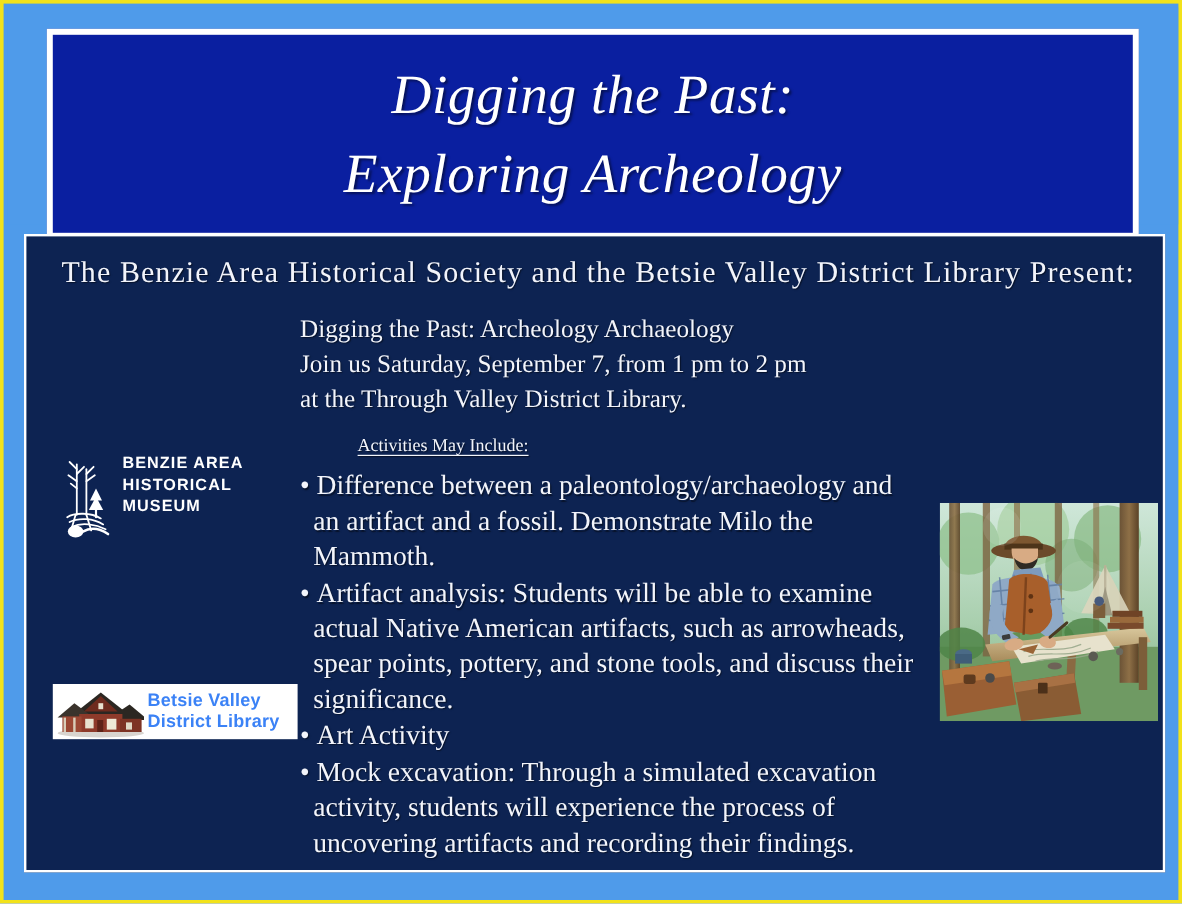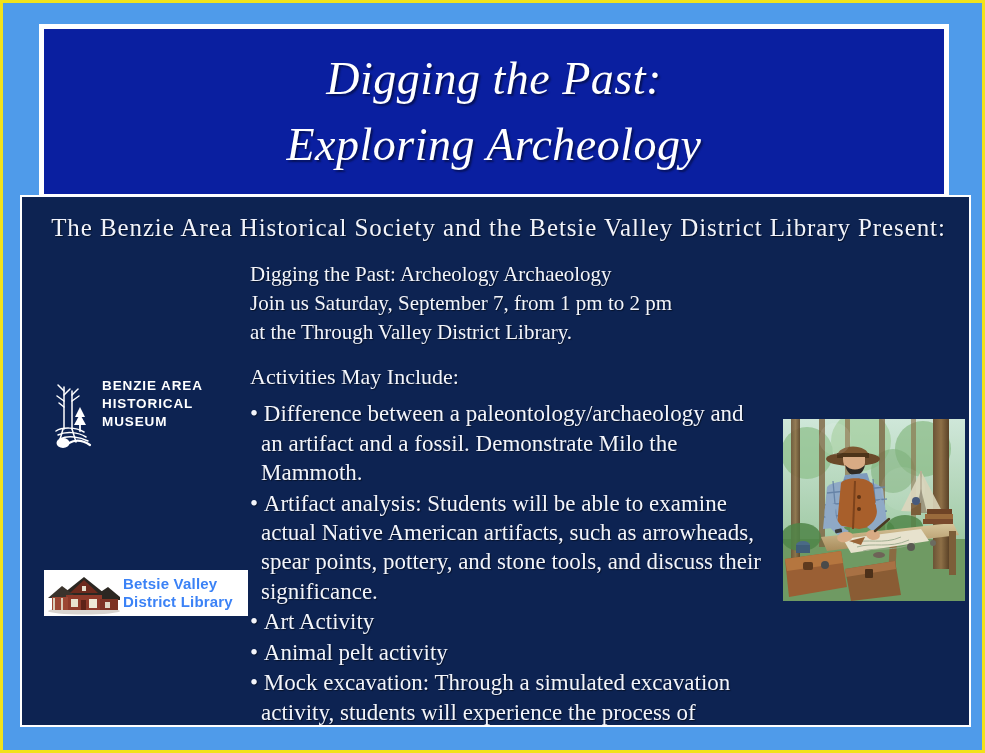--- a/index.html
+++ b/index.html
@@ -94,22 +94,24 @@
     text-shadow: 1px 1px 1px rgba(0,0,0,0.5);
   }
   .intro-block {
     font-size: 21px;
     line-height: 1.37;
   }
   .intro-block div { white-space: nowrap; }
 
   .activities-heading {
     margin-top: 18px;
-    font-size: 22px;
+    font-size: 15px;
+    text-decoration: underline;
     text-underline-offset: 3px;
+    margin-left: 48px;
   }
 
   .bullets {
     margin: 9px 0 0 0;
     padding: 0;
     list-style: none;
     font-size: 23px;
     line-height: 1.28;
   }
   .bullets li {
@@ -232,21 +234,20 @@
         <div>Join us Saturday, September 7, from 1 pm to 2 pm</div>
         <div>at the Through Valley District Library.</div>
       </div>
 
       <div class="activities-heading">Activities May Include:</div>
 
       <ul class="bullets">
         <li>Difference between a paleontology/archaeology and an artifact and a fossil. Demonstrate Milo the Mammoth.</li>
         <li>Artifact analysis: Students will be able to examine actual Native American artifacts, such as arrowheads, spear points, pottery, and stone tools, and discuss their significance.</li>
         <li>Art Activity</li>
-        <li>Animal pelt activity</li>
         <li>Mock excavation: Through a simulated excavation activity, students will experience the process of uncovering artifacts and recording their findings.</li>
       </ul>
     </div>
 
     <div class="library-logo">
       <span class="library-mark">
         <svg viewBox="0 0 78 44" width="78" height="44" aria-hidden="true">
           <rect x="0" y="0" width="78" height="44" fill="#ffffff"></rect>
 
           <ellipse cx="40" cy="40" rx="36" ry="3.5" fill="#d8d4cf"></ellipse>

